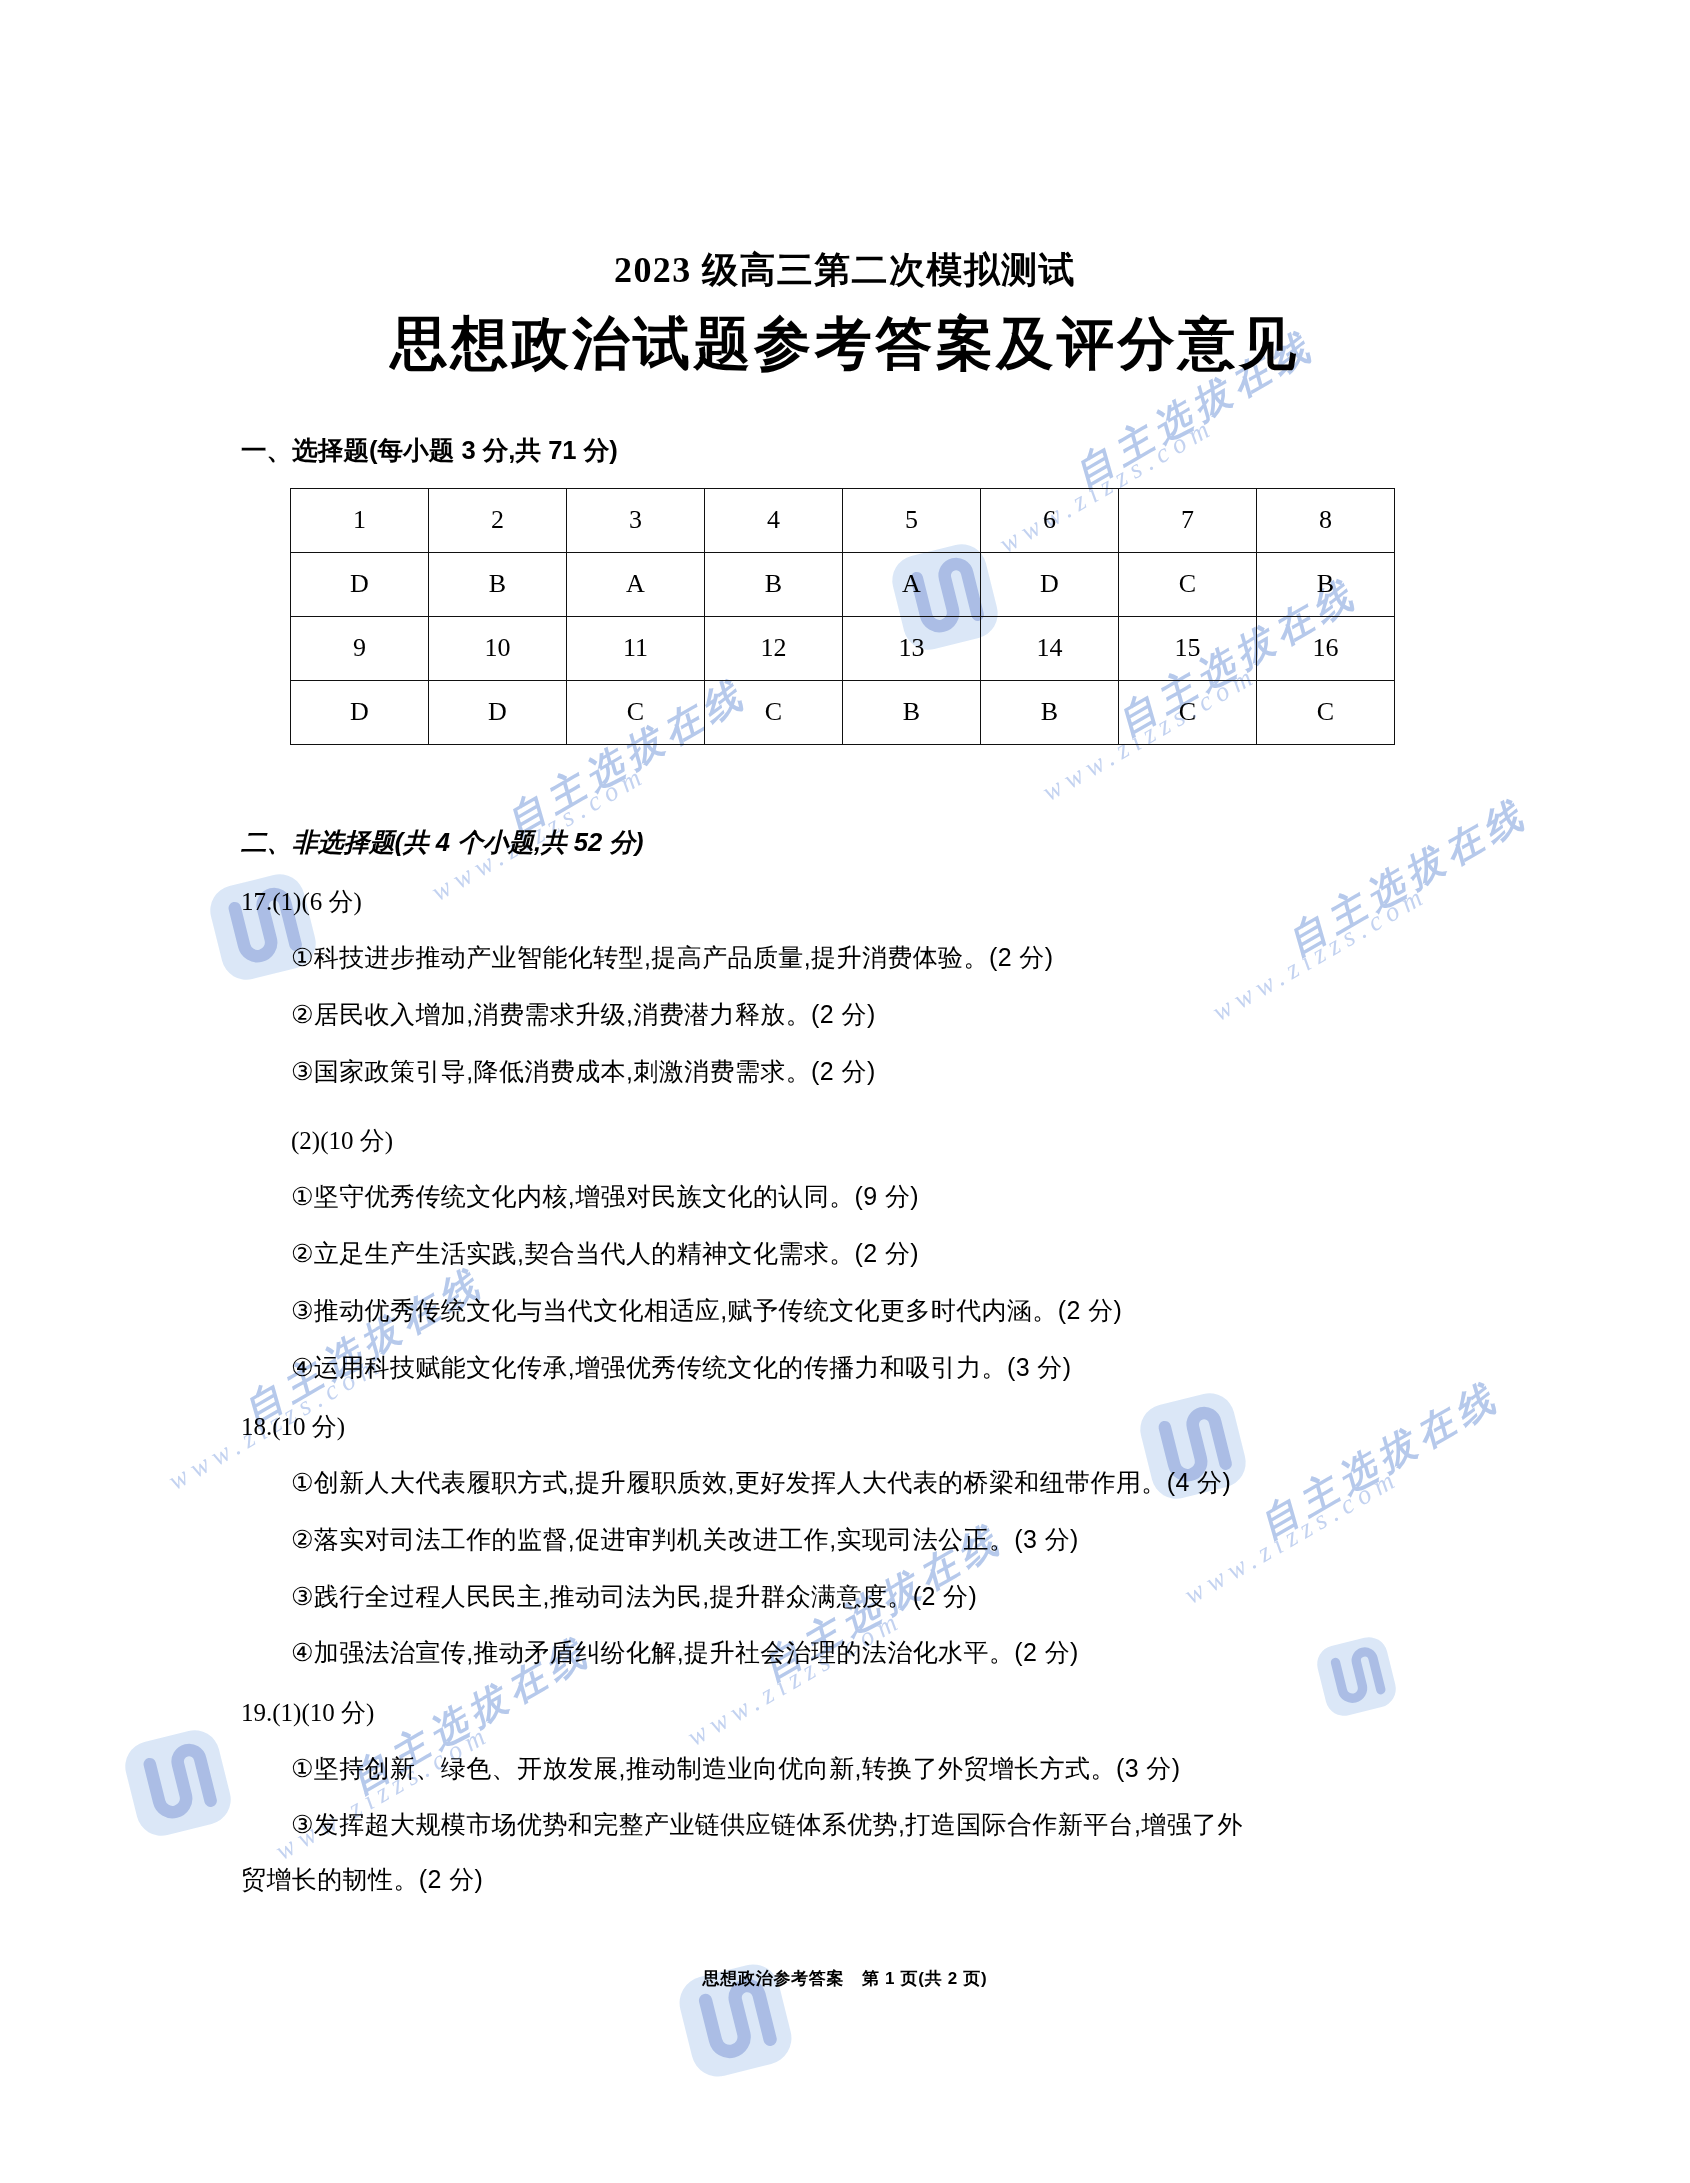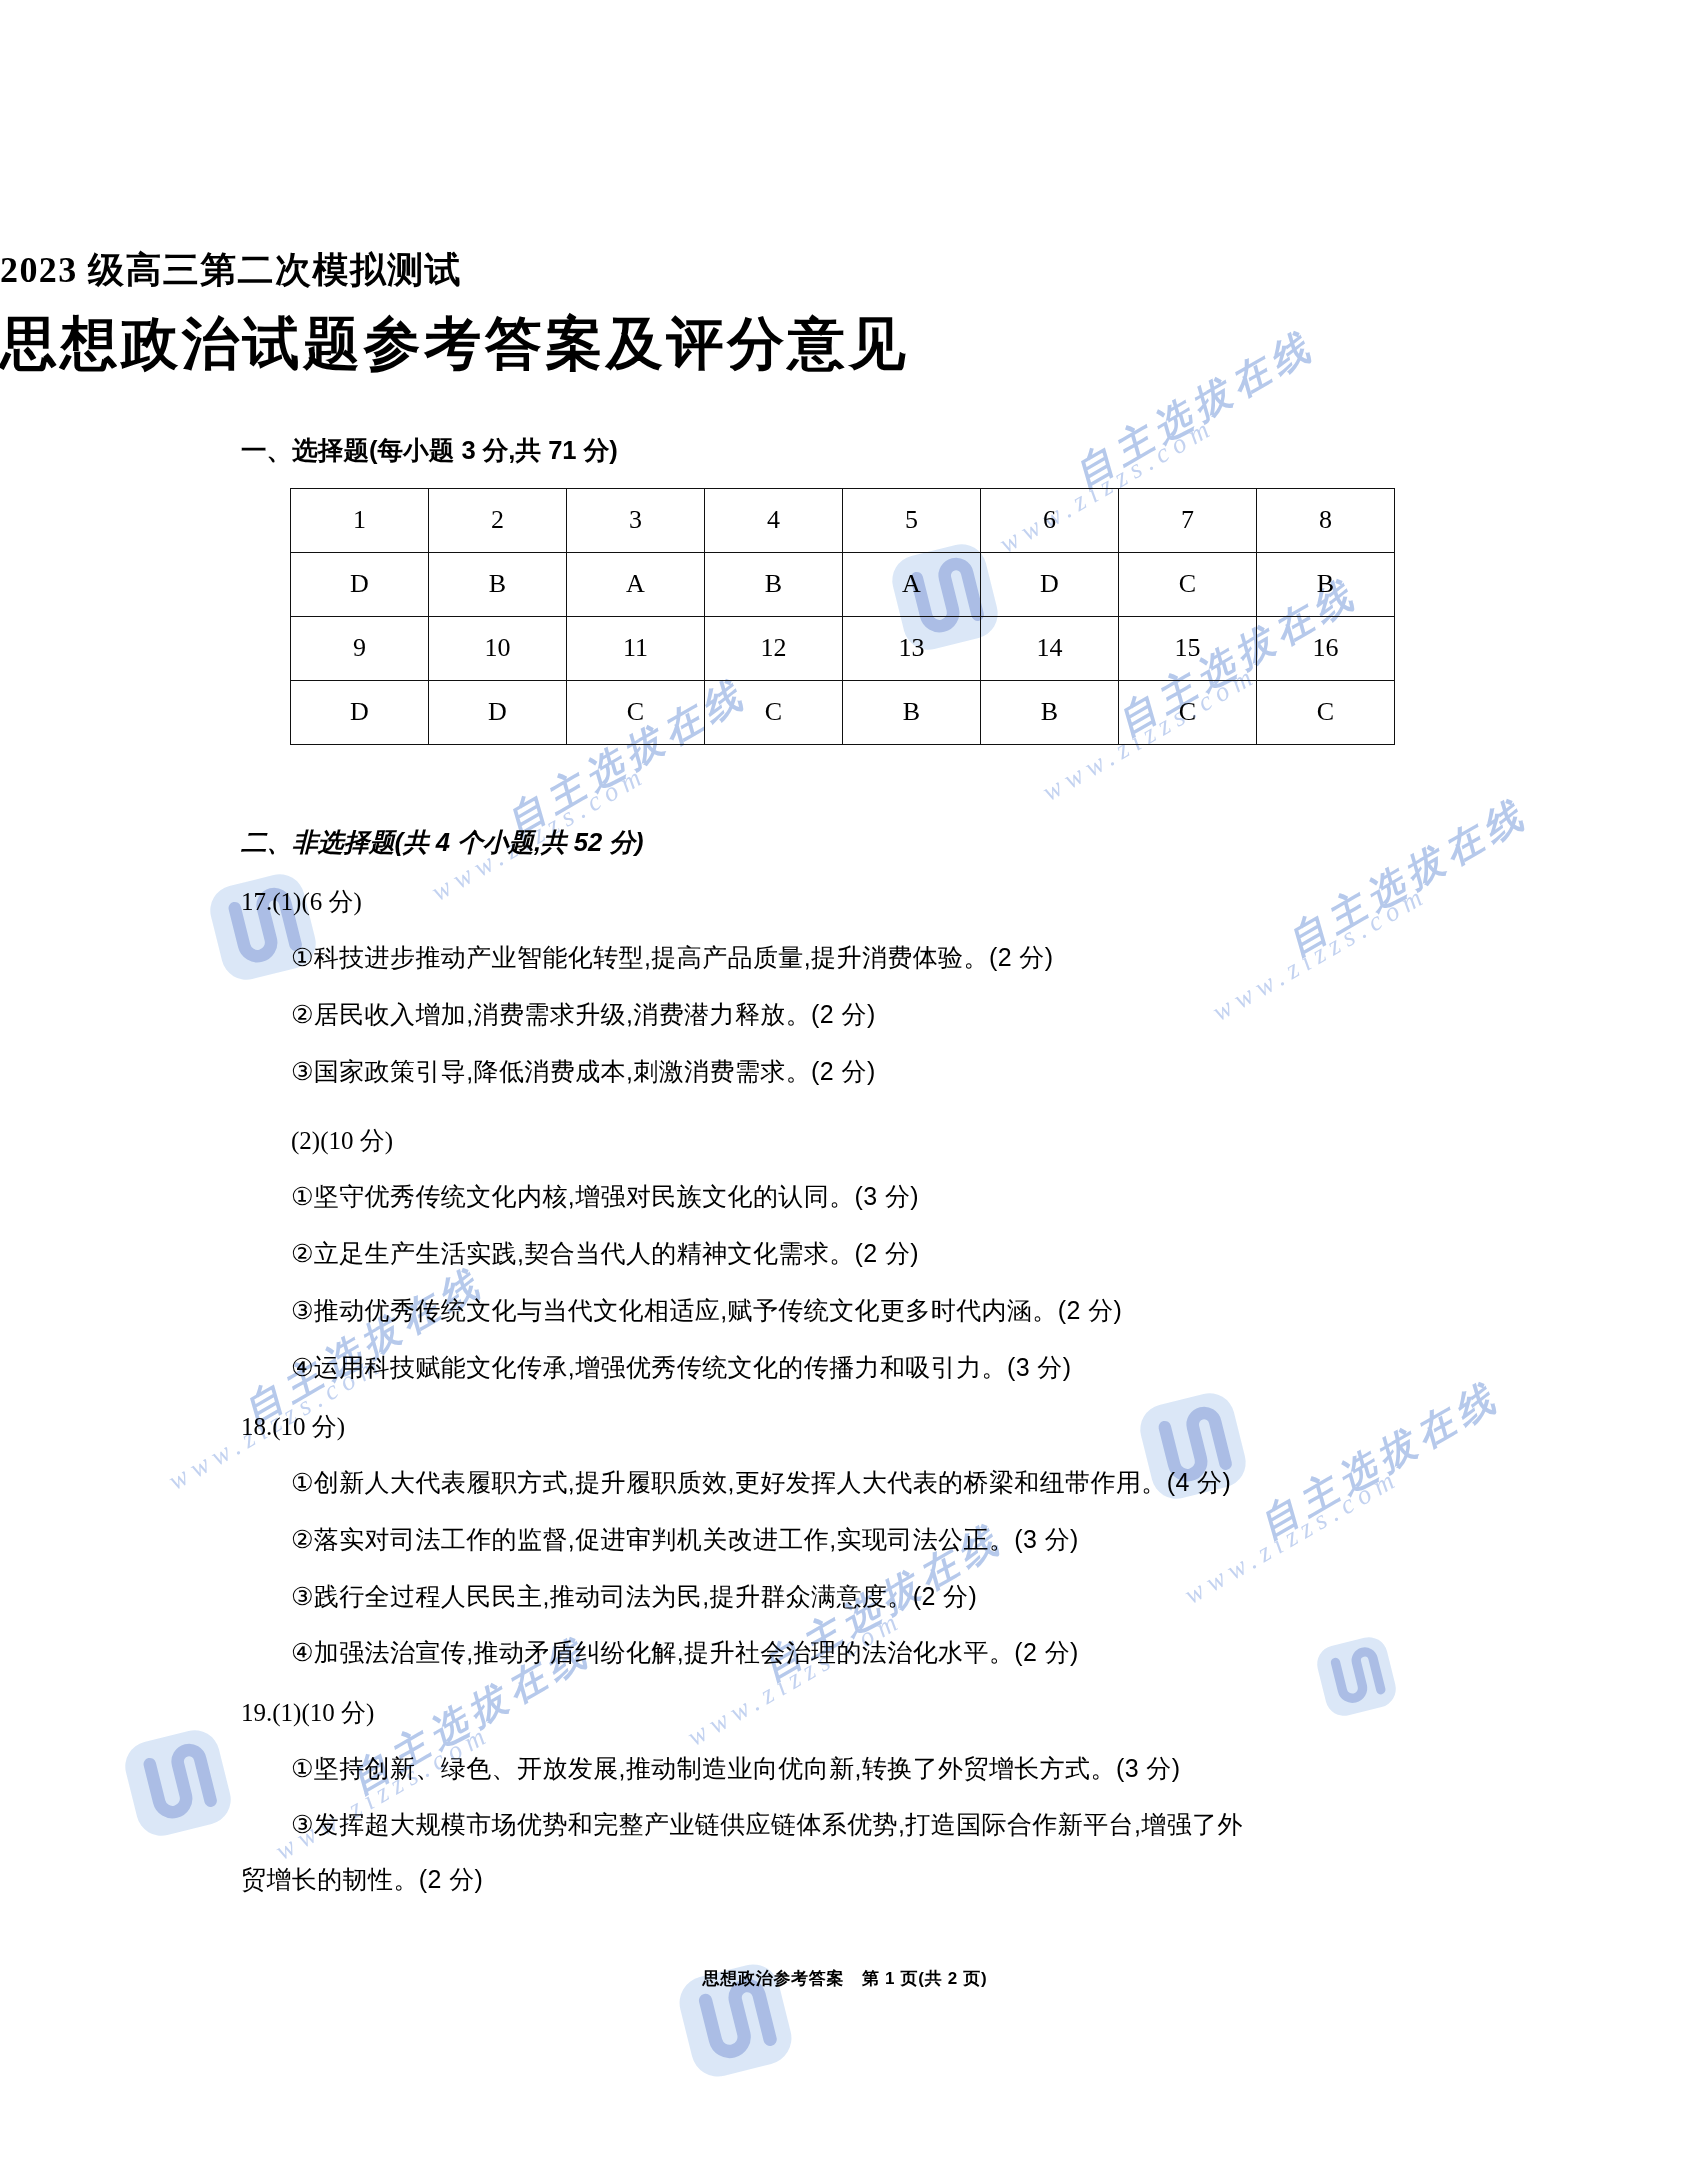--- a/index.html
+++ b/index.html
@@ -56,21 +56,21 @@
   }
 
   
   #content {
     position: relative;
     z-index: 3;
     padding: 0;
   }
 
   .title-wrap {
-    text-align: left;
+    text-align: center;
   }
   .title-main {
     font-family: "Liberation Serif", "DejaVu Serif", serif;
     font-weight: 700;
     font-size: 36px;
     letter-spacing: 1.4px;
     padding-top: 249px;
     line-height: 1.2;
   }
   .title-sub {
@@ -256,21 +256,21 @@
     </table>
 
     <div class="section-head-2">二、非选择题(共 4 个小题,共 52 分)</div>
 
     <div id="questions-container">
         <div class="q-label">17.(1)(6 分)</div>
         <div class="ans-line">①科技进步推动产业智能化转型,提高产品质量,提升消费体验。(2 分)</div>
         <div class="ans-line">②居民收入增加,消费需求升级,消费潜力释放。(2 分)</div>
         <div class="ans-line">③国家政策引导,降低消费成本,刺激消费需求。(2 分)</div>
         <div class="q-sublabel">(2)(10 分)</div>
-        <div class="ans-line">①坚守优秀传统文化内核,增强对民族文化的认同。(3 分)</div>
+        <div class="ans-line">①坚守优秀传统文化内核,增强对民族文化的认同。(9 分)</div>
         <div class="ans-line">②立足生产生活实践,契合当代人的精神文化需求。(2 分)</div>
         <div class="ans-line">③推动优秀传统文化与当代文化相适应,赋予传统文化更多时代内涵。(2 分)</div>
         <div class="ans-line">④运用科技赋能文化传承,增强优秀传统文化的传播力和吸引力。(3 分)</div>
         <div class="q-label">18.(10 分)</div>
         <div class="ans-line">①创新人大代表履职方式,提升履职质效,更好发挥人大代表的桥梁和纽带作用。(4 分)</div>
         <div class="ans-line">②落实对司法工作的监督,促进审判机关改进工作,实现司法公正。(3 分)</div>
         <div class="ans-line">③践行全过程人民民主,推动司法为民,提升群众满意度。(2 分)</div>
         <div class="ans-line">④加强法治宣传,推动矛盾纠纷化解,提升社会治理的法治化水平。(2 分)</div>
         <div class="q-label">19.(1)(10 分)</div>
         <div class="ans-line">①坚持创新、绿色、开放发展,推动制造业向优向新,转换了外贸增长方式。(3 分)</div>

